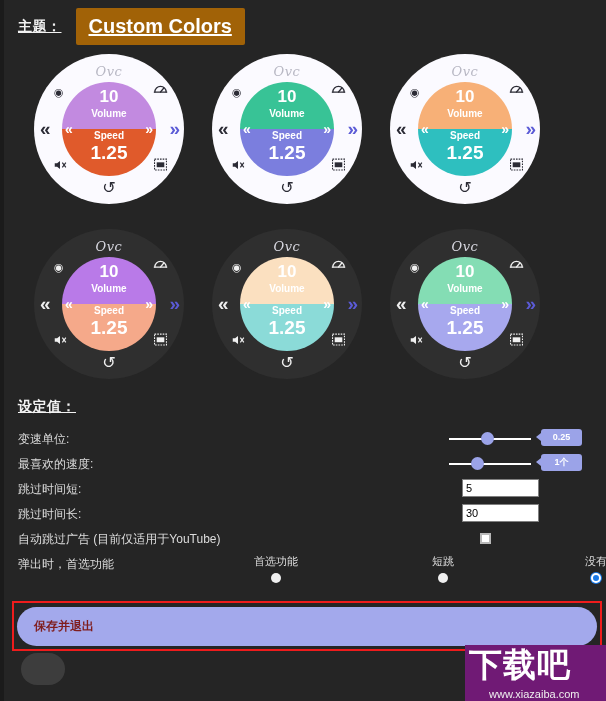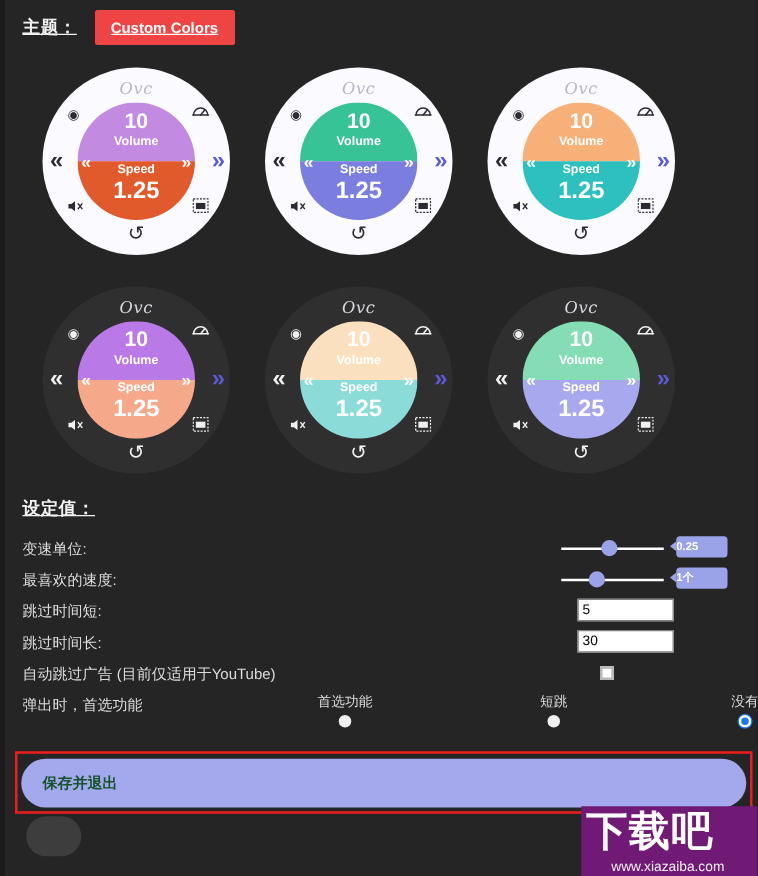--- a/index.html
+++ b/index.html
@@ -28,25 +28,25 @@
     position: absolute;
     left: 14px; top: 8px;
     display: flex; align-items: center; gap: 14px;
   }
   .theme-label {
     font-size: 14px; font-weight: bold; color: #f2f2f2;
     text-decoration: underline;
     letter-spacing: 0.5px;
   }
   .theme-btn {
-    background: #ef4444;
+    background: #a16207;
     border: none;
     border-radius: 2px;
     color: #ffffff;
-    font-size: 12px; font-weight: bold;
+    font-size: 20px; font-weight: bold;
     padding: 7px 13px;
     text-decoration: underline;
     cursor: pointer;
     font-family: "Liberation Sans", sans-serif;
   }
 
   
   .grid {
     position: absolute;
     left: 18px; top: 48px;
@@ -160,21 +160,21 @@
   }
   .bubble {
     position: absolute;
     left: 523px; top: 0px;
     background: #9ba3e8;
     color: #ffffff;
     font-size: 9px; font-weight: bold;
     border-radius: 3px;
     padding: 3px 0;
     width: 41px; height: 17px;
-    text-align: left;
+    text-align: center;
     line-height: 11px;
   }
   .bubble::before {
     content: "";
     position: absolute;
     left: -5px; top: 4px;
     border-top: 4px solid transparent;
     border-bottom: 4px solid transparent;
     border-right: 5px solid #9ba3e8;
   }
@@ -227,21 +227,21 @@
     left: 8px; top: 601px;
     width: 590px; height: 50px;
     border: 2px solid #ef1c1c;
   }
   .save-btn {
     position: absolute;
     left: 13px; top: 607px;
     width: 580px; height: 39px;
     background: #a3a9ec;
     border: none; border-radius: 20px;
-    color: #14532d;
+    color: #7f1d1d;
     font-size: 12px; font-weight: bold;
     text-align: left;
     padding-left: 17px;
     cursor: pointer;
     font-family: "Liberation Sans", sans-serif;
   }
   .reset-btn {
     position: absolute;
     left: 17px; top: 653px;
     width: 580px; height: 32px;

